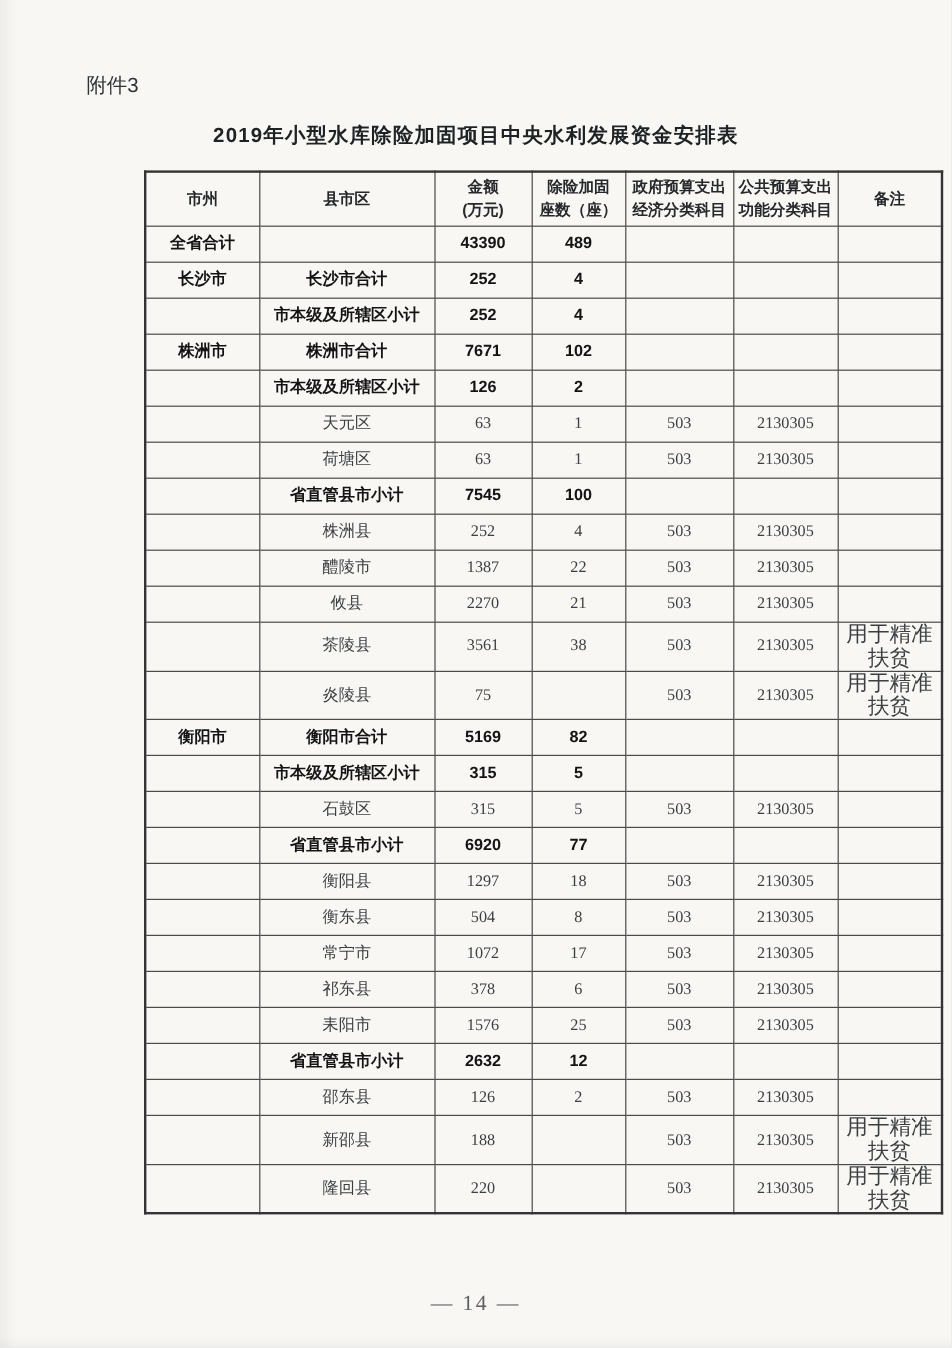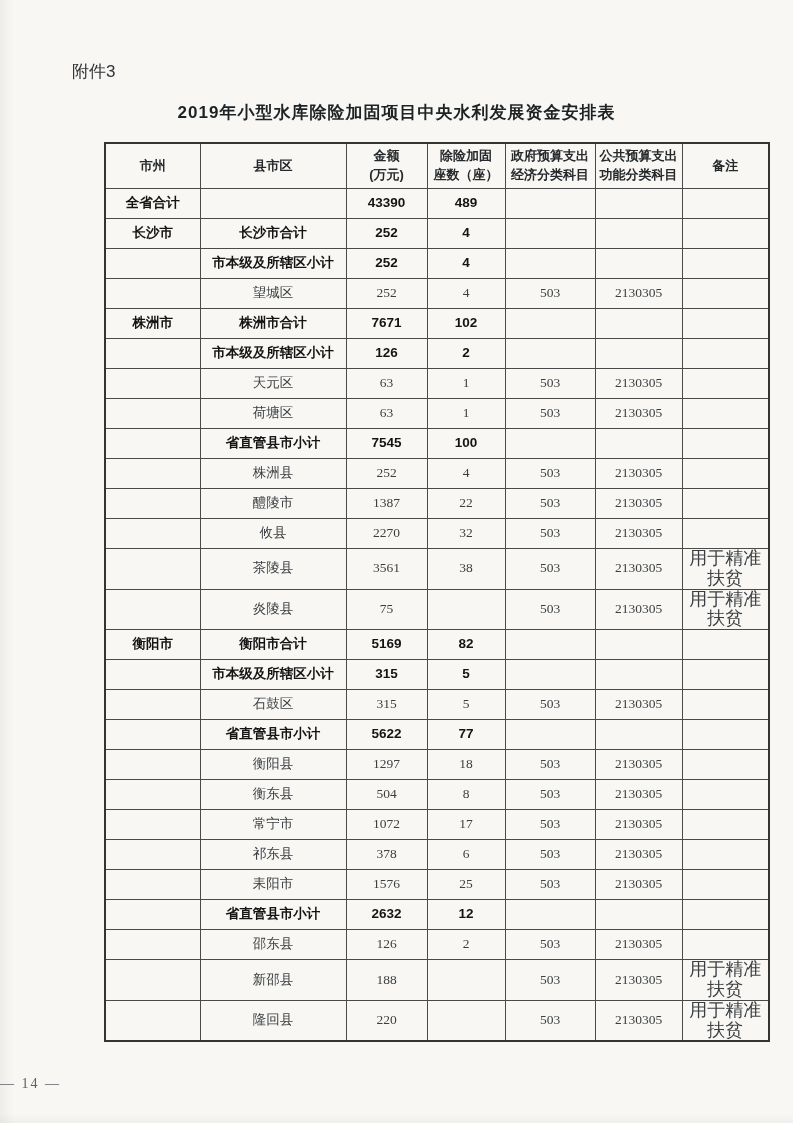--- a/index.html
+++ b/index.html
@@ -34,21 +34,21 @@
     width: 793px;
     text-align: center;
     font-size: 17px;
     font-weight: 700;
     letter-spacing: 1px;
     color: #1d2224;
     font-family: "Liberation Sans", "DejaVu Sans", sans-serif;
   }
   .table-wrap {
     position: absolute;
-    left: 68px;
+    left: 84px;
     top: 142px;
     padding-left: 36px;
   }
   table.fund-table {
     border-collapse: collapse;
     table-layout: fixed;
     border: 2px solid #343434;
   }
   .fund-table th, .fund-table td {
     border: 1px solid #4a4a4a;
@@ -82,22 +82,22 @@
   }
   .fund-table td.cell-remark {
     font-size: 18px;
     letter-spacing: 0;
   }
   .page-footer {
     position: absolute;
     left: 0;
     top: 1076px;
     width: 793px;
-    text-align: left;
-    font-size: 14px;
+    text-align: center;
+    font-size: 18px;
     color: #5d6164;
     letter-spacing: 2px;
     font-family: "Liberation Serif", "DejaVu Serif", serif;
   }
 </style>
 </head>
 <body>
 
 <div class="page">
 
@@ -152,29 +152,20 @@
           </tr>
           <tr class="summary">
             <td class="cell-city"></td>
             <td class="cell-county">市本级及所辖区小计</td>
             <td class="cell-amount">252</td>
             <td class="cell-count">4</td>
             <td class="cell-econ"></td>
             <td class="cell-func"></td>
             <td class="cell-remark"></td>
           </tr>
-          <tr class="detail">
-            <td class="cell-city"></td>
-            <td class="cell-county">望城区</td>
-            <td class="cell-amount">252</td>
-            <td class="cell-count">4</td>
-            <td class="cell-econ">503</td>
-            <td class="cell-func">2130305</td>
-            <td class="cell-remark"></td>
-          </tr>
           <tr class="summary">
             <td class="cell-city">株洲市</td>
             <td class="cell-county">株洲市合计</td>
             <td class="cell-amount">7671</td>
             <td class="cell-count">102</td>
             <td class="cell-econ"></td>
             <td class="cell-func"></td>
             <td class="cell-remark"></td>
           </tr>
           <tr class="summary">
@@ -228,21 +219,21 @@
             <td class="cell-amount">1387</td>
             <td class="cell-count">22</td>
             <td class="cell-econ">503</td>
             <td class="cell-func">2130305</td>
             <td class="cell-remark"></td>
           </tr>
           <tr class="detail">
             <td class="cell-city"></td>
             <td class="cell-county">攸县</td>
             <td class="cell-amount">2270</td>
-            <td class="cell-count">32</td>
+            <td class="cell-count">21</td>
             <td class="cell-econ">503</td>
             <td class="cell-func">2130305</td>
             <td class="cell-remark"></td>
           </tr>
           <tr class="detail">
             <td class="cell-city"></td>
             <td class="cell-county">茶陵县</td>
             <td class="cell-amount">3561</td>
             <td class="cell-count">38</td>
             <td class="cell-econ">503</td>
@@ -281,21 +272,21 @@
             <td class="cell-county">石鼓区</td>
             <td class="cell-amount">315</td>
             <td class="cell-count">5</td>
             <td class="cell-econ">503</td>
             <td class="cell-func">2130305</td>
             <td class="cell-remark"></td>
           </tr>
           <tr class="summary">
             <td class="cell-city"></td>
             <td class="cell-county">省直管县市小计</td>
-            <td class="cell-amount">5622</td>
+            <td class="cell-amount">6920</td>
             <td class="cell-count">77</td>
             <td class="cell-econ"></td>
             <td class="cell-func"></td>
             <td class="cell-remark"></td>
           </tr>
           <tr class="detail">
             <td class="cell-city"></td>
             <td class="cell-county">衡阳县</td>
             <td class="cell-amount">1297</td>
             <td class="cell-count">18</td>

